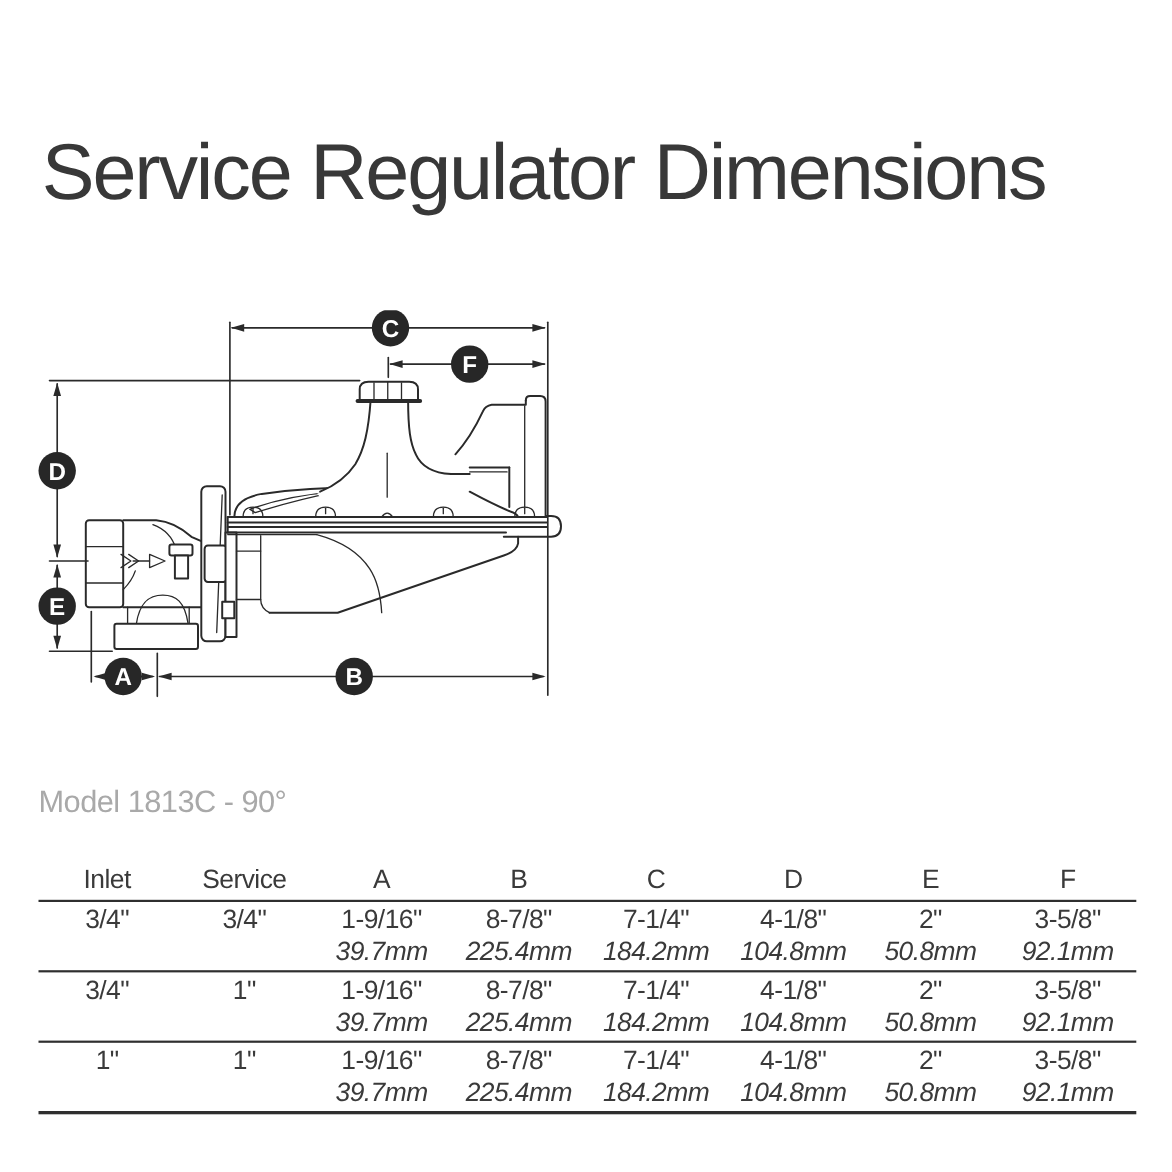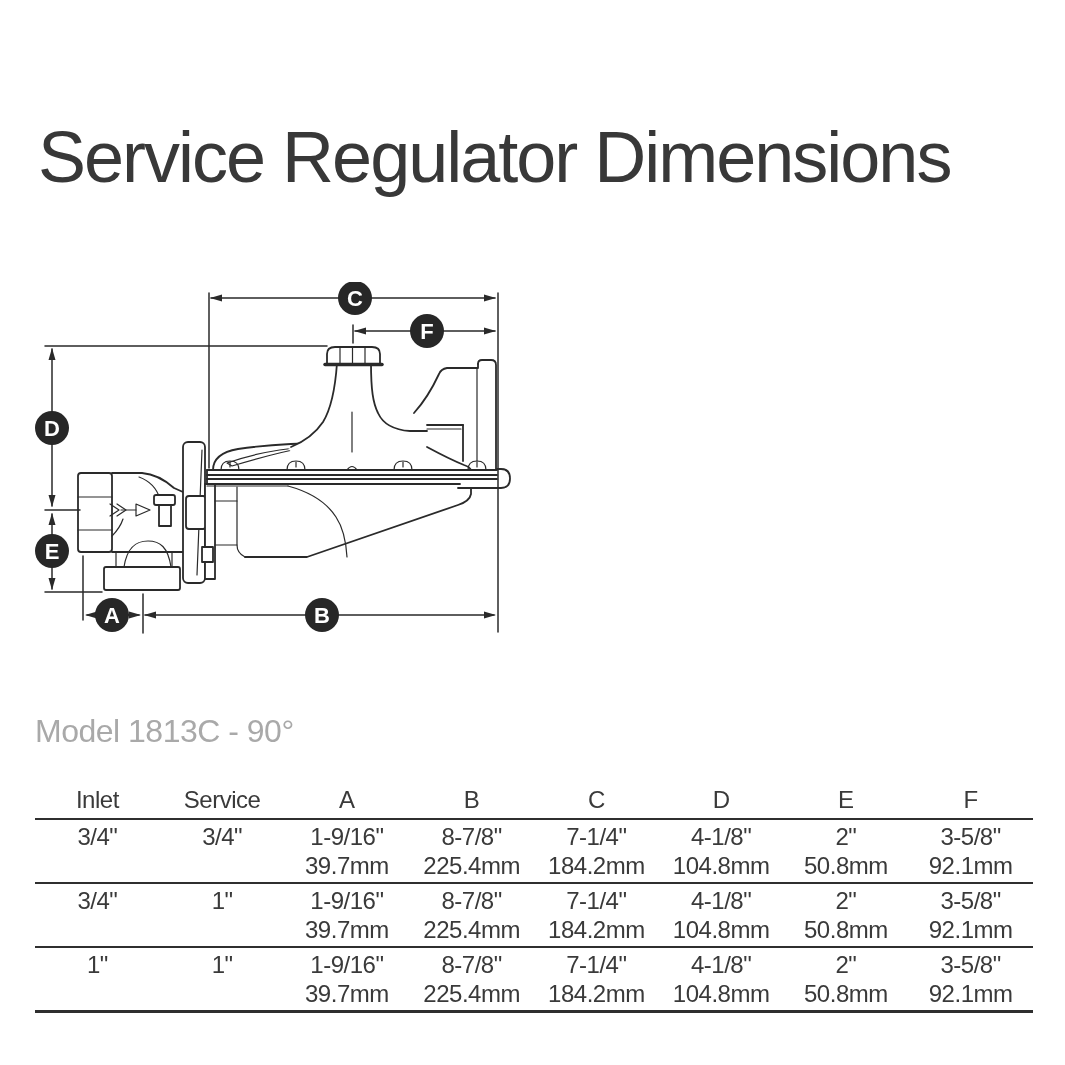--- a/index.html
+++ b/index.html
@@ -11,21 +11,21 @@
     overflow:hidden;
   }
   .title{
     position:absolute;left:38px;top:116px;
     font-size:72px;letter-spacing:-2px;
     color:#383838;white-space:nowrap;
     font-weight:400;
   }
   .model-heading{
     position:absolute;left:35px;top:713px;
-    font-size:32px;letter-spacing:-0.5px;
+    font-size:28px;letter-spacing:-0.5px;
     color:#a9a9a9;white-space:nowrap;
     font-weight:400;
   }
   .diagram-svg{
     position:absolute;left:28px;top:282px;
     width:500px;height:368px;
   }
   .dim-table{
     position:absolute;left:35px;top:778px;width:998px;
     color:#3a3a3a;font-size:24px;letter-spacing:-0.5px;
@@ -33,21 +33,21 @@
   .trow{
     display:grid;
     grid-template-columns:repeat(8,1fr);
     border-bottom:2px solid #2f2f2f;
   }
   .trow.header{height:36px;align-items:end;padding-bottom:4px;}
   .trow.data{height:60px;padding-top:2px;}
   .trow.last{border-bottom:3px solid #2f2f2f;}
   .hcell,.cell{text-align:center;}
   .cell .l1{line-height:29px;height:29px;}
-  .cell .l2{line-height:29px;height:29px;}
+  .cell .l2{line-height:29px;height:29px;font-style:italic;}
   svg .ln{stroke:#2a2a2a;stroke-width:1.8;fill:none;stroke-linecap:round;stroke-linejoin:round;}
   svg .fine{stroke:#2a2a2a;stroke-width:1.2;fill:none;stroke-linecap:round;stroke-linejoin:round;}
   svg .dim{stroke:#2a2a2a;stroke-width:1.5;fill:none;stroke-linecap:round;}
   svg .ah{fill:#2a2a2a;stroke:none;}
   svg .bubble{fill:#272727;stroke:none;}
   svg .bubble-text{
     fill:#ffffff;font-family:"Liberation Sans",sans-serif;
     font-size:22px;font-weight:bold;text-anchor:middle;
   }
   svg .whitefill{fill:#ffffff;stroke:none;}

